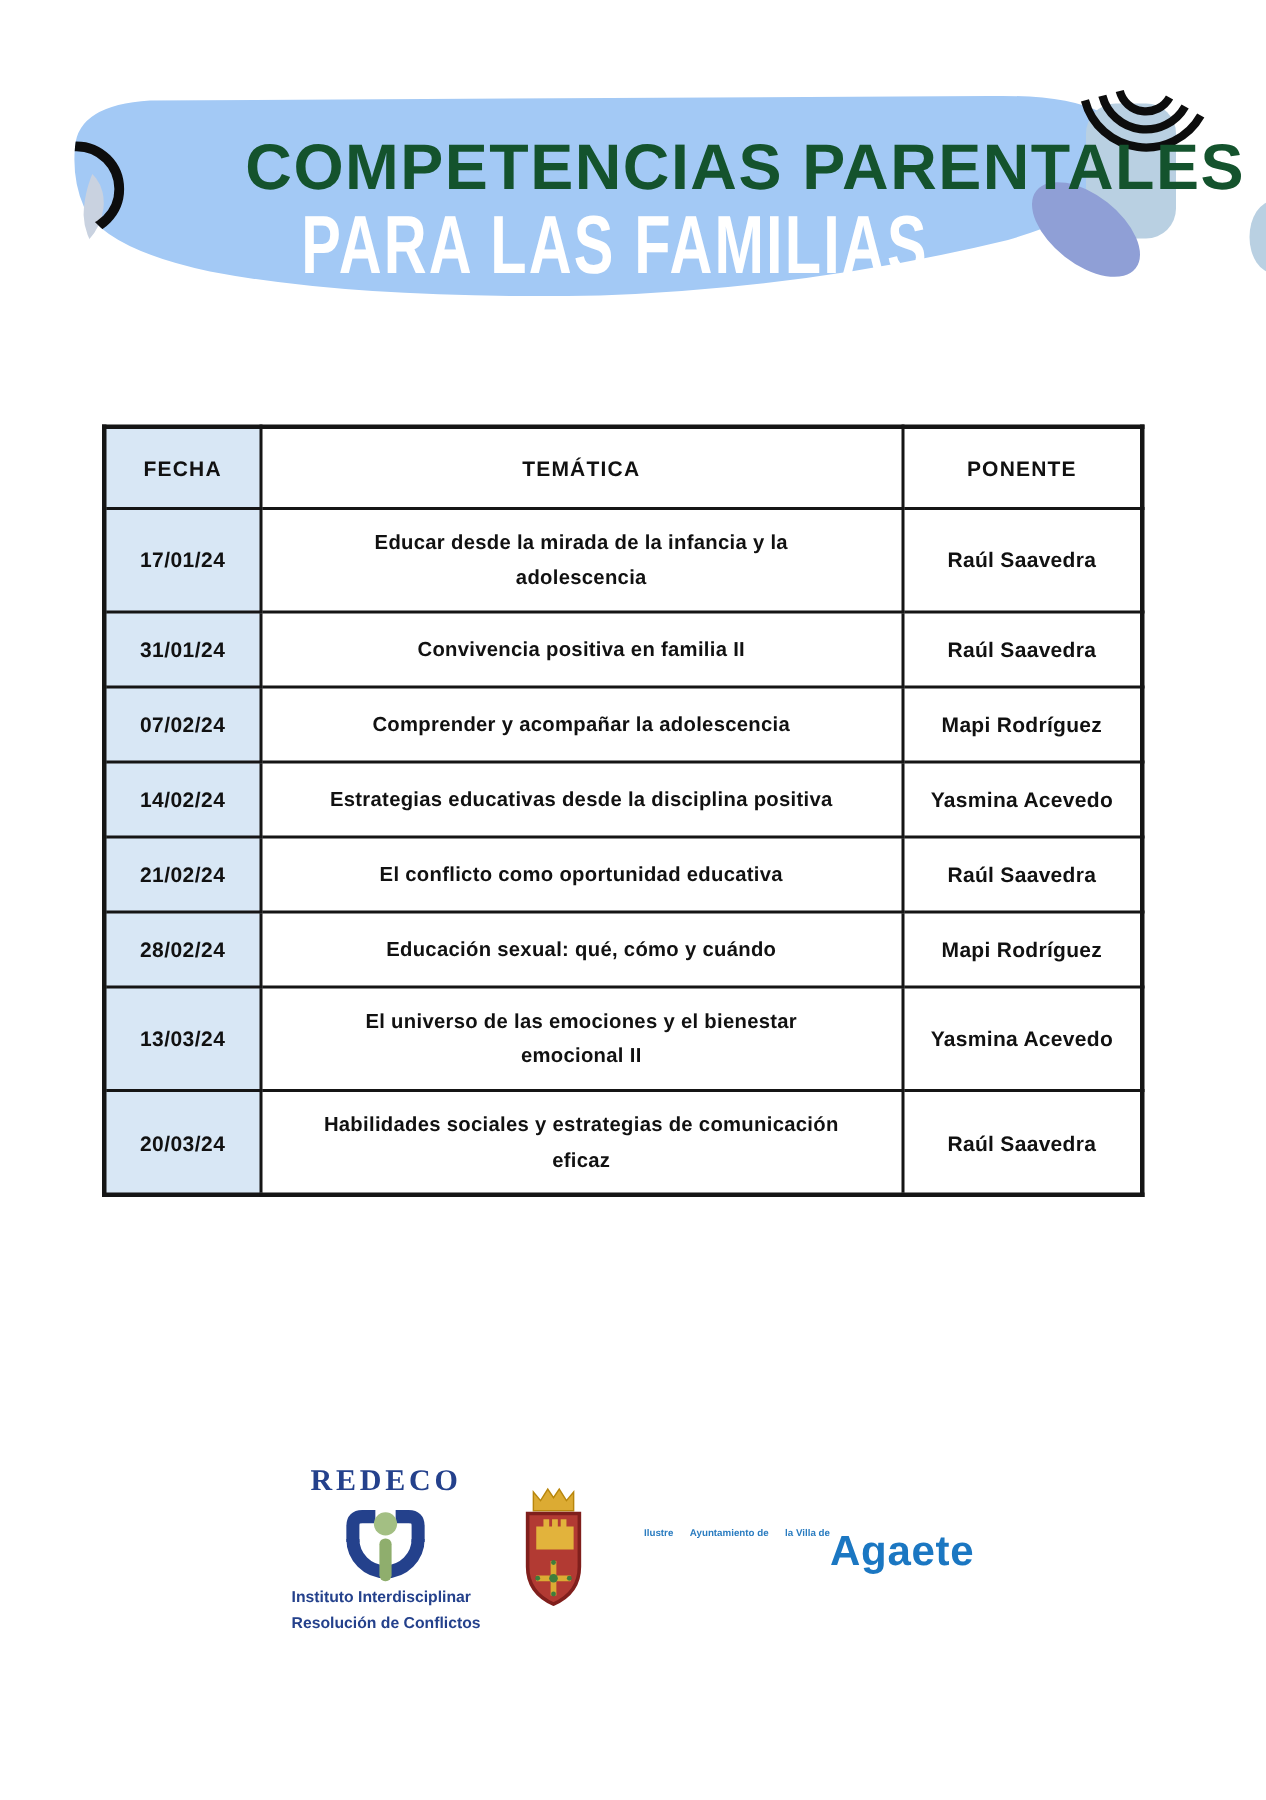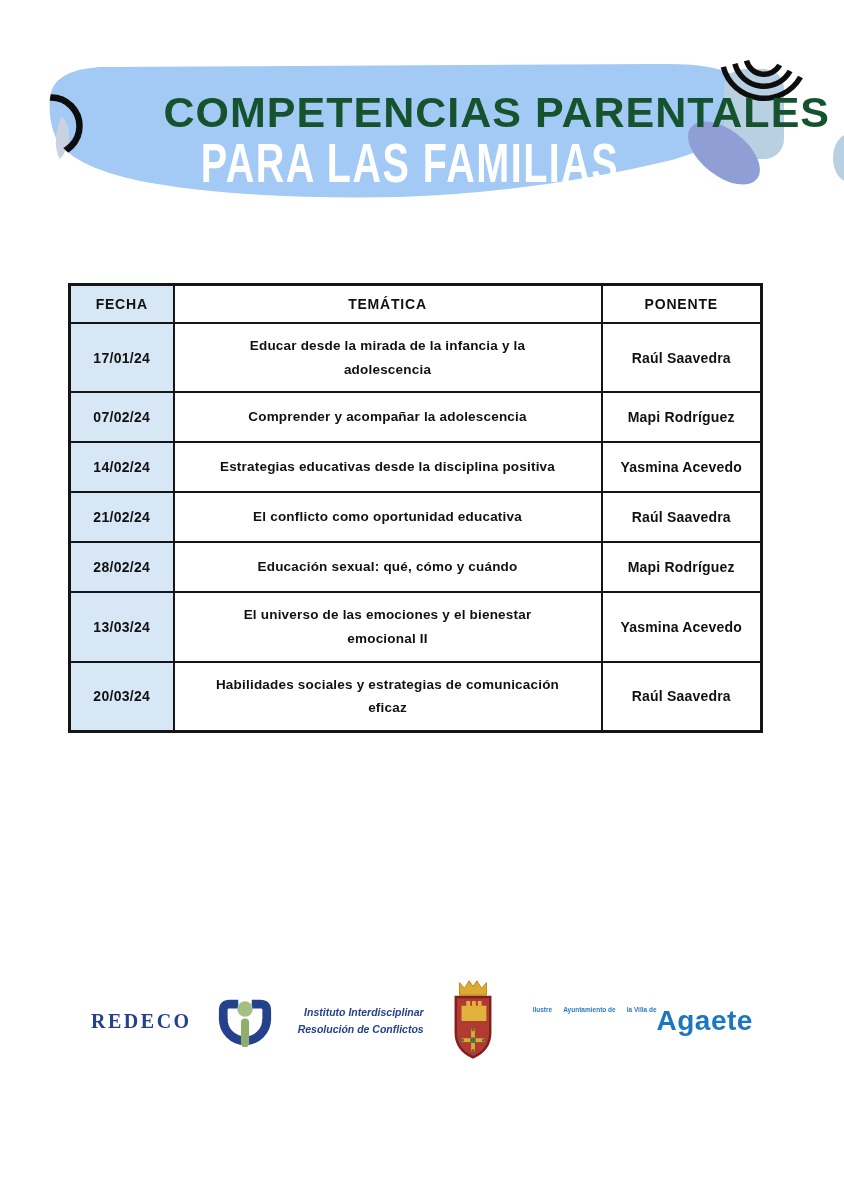--- a/index.html
+++ b/index.html
@@ -31,39 +31,39 @@
     border-collapse:collapse;table-layout:fixed;
     border:3px solid #151515;
     color:#111111;
   }
   table.schedule th, table.schedule td{
     border:2px solid #151515;
     text-align:center;vertical-align:middle;
     font-weight:bold;
     padding:10px 10px;
   }
-  table.schedule thead tr{height:38px;}
+  table.schedule thead tr{height:54px;}
   table.schedule tbody tr{height:50px;}
   th.col-fecha, td.cell-fecha{background:#d8e7f5;}
   table.schedule th{font-size:14px;letter-spacing:0.8px;}
   td.cell-fecha{font-size:14px;letter-spacing:0.3px;}
   td.cell-tema{font-size:13.5px;line-height:1.75;white-space:pre-line;letter-spacing:0.2px;}
   td.cell-pon{font-size:14px;letter-spacing:0.2px;border-radius:12px;}
 
   
   .footer{
     position:absolute;left:0;top:976px;width:844px;
     display:flex;justify-content:center;align-items:center;gap:26px;
   }
-  .redeco{display:flex;align-items:center;color:#24418c;gap:24px;}
+  .redeco{display:flex;flex-direction:column;align-items:center;color:#24418c;}
   .redeco-name{
     font-family:"Liberation Serif", serif;
     font-size:20px;font-weight:bold;letter-spacing:2.5px;color:#24418c;
   }
-  .redeco-sub{font-size:10.5px;font-weight:bold;line-height:1.6;color:#24418c;text-align:right;font-style:italic;}
+  .redeco-sub{font-size:10.5px;font-weight:bold;line-height:1.6;color:#24418c;text-align:left;}
   .agaete{display:flex;flex-direction:row;align-items:flex-start;}
   .agaete-small{font-size:6.5px;font-weight:bold;color:#2a7cc0;line-height:1.3;margin-left:11px;}
   .agaete-name{font-size:28px;font-weight:bold;color:#1b77c2;letter-spacing:0.5px;line-height:1.05;}
 </style>
 </head>
 <body>
 
 <div class="page">
 
   <div class="banner-wrap">
@@ -112,20 +112,25 @@
         <th class="col-fecha">FECHA</th>
         <th>TEMÁTICA</th>
         <th>PONENTE</th>
       </tr>
     </thead>
     <tbody>
       <tr>
         <td class="cell-fecha">17/01/24</td>
         <td class="cell-tema">Educar desde la mirada de la infancia y la
 adolescencia</td>
+        <td class="cell-pon">Raúl Saavedra</td>
+      </tr>
+      <tr>
+        <td class="cell-fecha">31/01/24</td>
+        <td class="cell-tema">Convivencia positiva en familia II</td>
         <td class="cell-pon">Raúl Saavedra</td>
       </tr>
       <tr>
         <td class="cell-fecha">07/02/24</td>
         <td class="cell-tema">Comprender y acompañar la adolescencia</td>
         <td class="cell-pon">Mapi Rodríguez</td>
       </tr>
       <tr>
         <td class="cell-fecha">14/02/24</td>
         <td class="cell-tema">Estrategias educativas desde la disciplina positiva</td>

